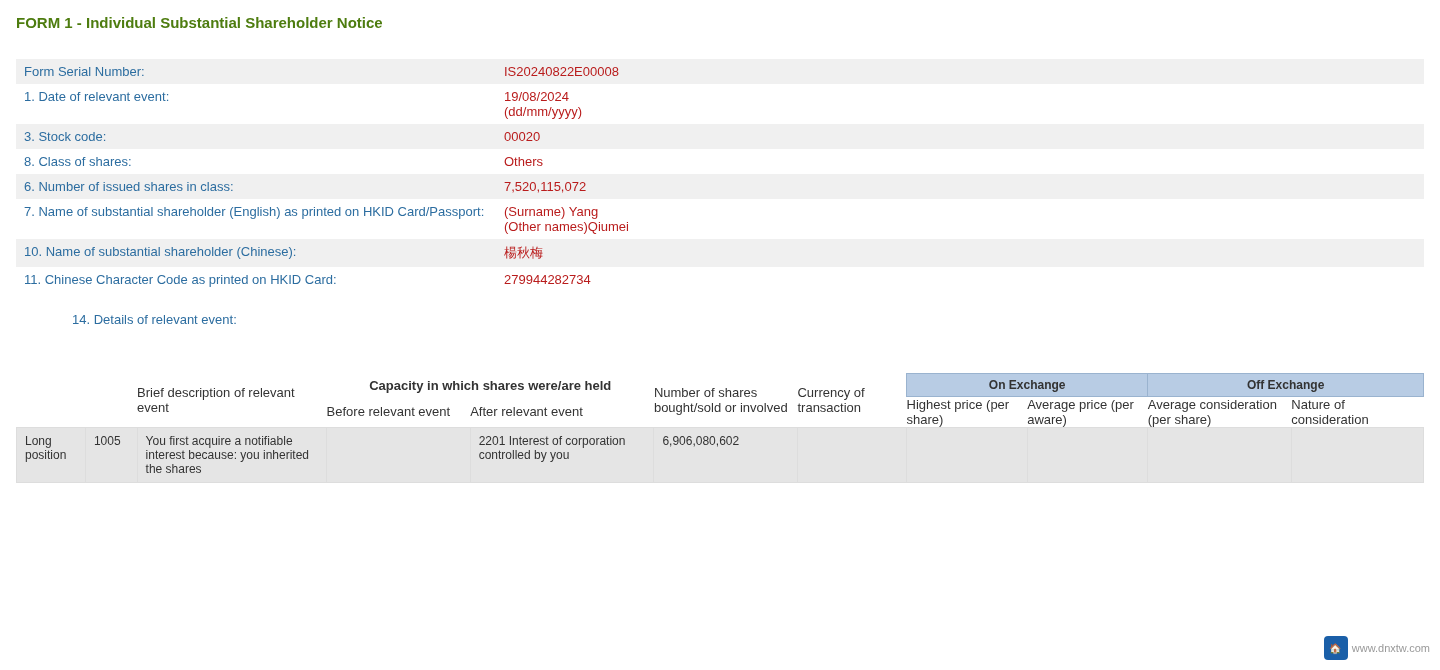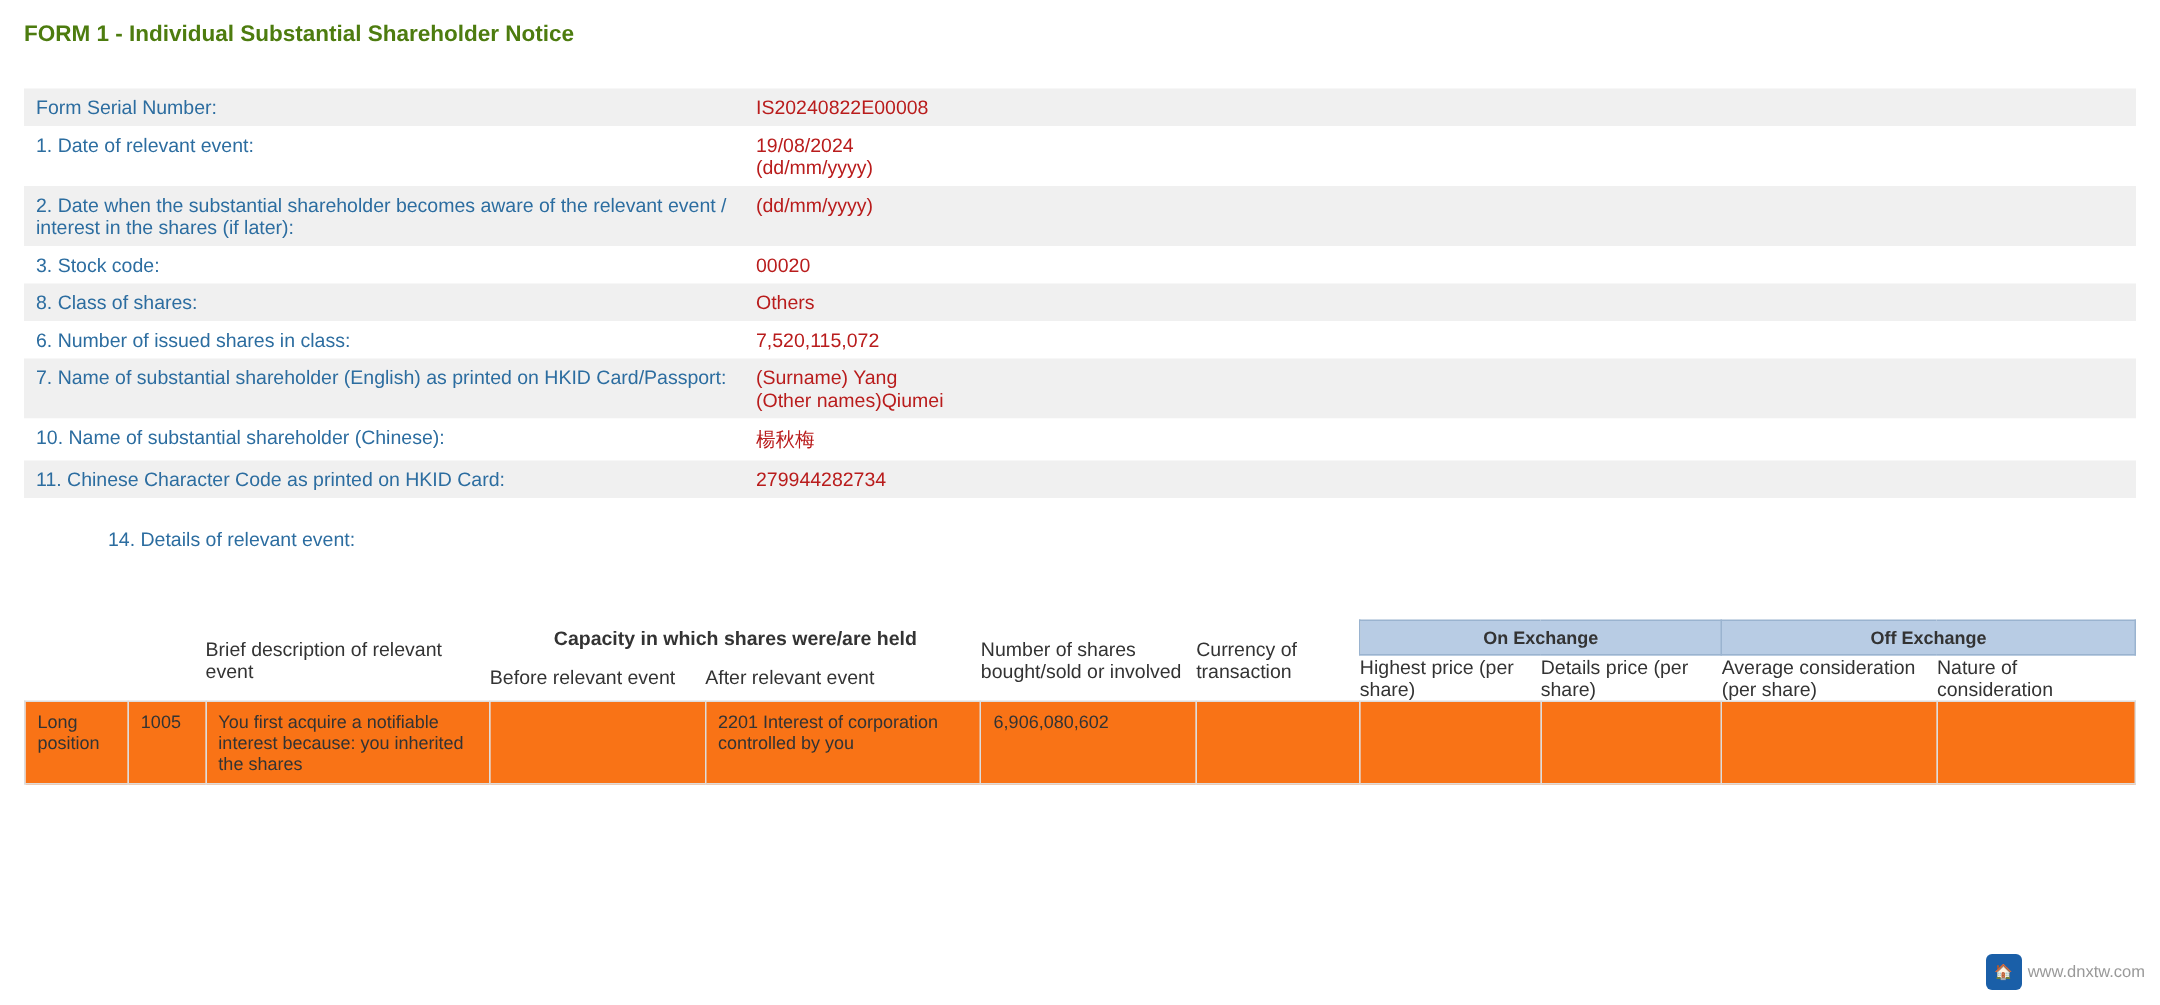--- a/index.html
+++ b/index.html
@@ -49,21 +49,21 @@
       color: #2c6da0;
       padding: 8px 8px 6px 8px;
       margin-left: 48px;
     }
     .details-table {
       width: 100%;
       border-collapse: collapse;
       margin-top: 40px;
     }
     .details-data-row td {
-      background-color: #f97316;
+      background-color: #e5e5e5;
       font-size: 12px;
       padding: 6px 8px;
       vertical-align: top;
       border: 1px solid #ddd;
       color: #333;
     }
     .span-header {
       background-color: #b8cce4;
       text-align: center;
       font-weight: bold;
@@ -105,24 +105,20 @@
     <tr>
           <td class="label-cell" style="white-space: pre-line;">Form Serial Number:</td>
           <td class="value-cell" style="white-space: pre-line;">IS20240822E00008</td>
         </tr>
         <tr>
           <td class="label-cell" style="white-space: pre-line;">1. Date of relevant event:</td>
           <td class="value-cell" style="white-space: pre-line;">19/08/2024
 (dd/mm/yyyy)</td>
         </tr>
         <tr>
-          <td class="label-cell" style="white-space: pre-line;">2. Date when the substantial shareholder becomes aware of the relevant event / interest in the shares (if later):</td>
-          <td class="value-cell" style="white-space: pre-line;">(dd/mm/yyyy)</td>
-        </tr>
-        <tr>
           <td class="label-cell" style="white-space: pre-line;">3. Stock code:</td>
           <td class="value-cell" style="white-space: pre-line;">00020</td>
         </tr>
         <tr>
           <td class="label-cell" style="white-space: pre-line;">8. Class of shares:</td>
           <td class="value-cell" style="white-space: pre-line;">Others</td>
         </tr>
         <tr>
           <td class="label-cell" style="white-space: pre-line;">6. Number of issued shares in class:</td>
           <td class="value-cell" style="white-space: pre-line;">7,520,115,072</td>
@@ -156,21 +152,21 @@
         </td>
         <td class="details-header-row" rowspan="2" style="width:125px;">Number of shares bought/sold or involved</td>
         <td class="details-header-row" rowspan="2" style="width:95px;">Currency of transaction</td>
         <td class="details-header-row span-header" colspan="2" style="text-align:center;">On Exchange</td>
         <td class="details-header-row span-header" colspan="2" style="text-align:center;">Off Exchange</td>
       </tr>
       <tr>
         <td class="details-header-row" style="width:125px;">Before relevant event</td>
         <td class="details-header-row" style="width:160px;">After relevant event</td>
         <td class="details-header-row" style="width:105px;">Highest price (per share)</td>
-        <td class="details-header-row" style="width:105px;">Details price (per share)</td>
+        <td class="details-header-row" style="width:105px;">Average price (per aware)</td>
         <td class="details-header-row" style="width:125px;">Average consideration (per share)</td>
         <td class="details-header-row" style="width:115px;">Nature of consideration</td>
       </tr>
     </thead>
     <tbody id="details-tbody">
     <tr class="details-data-row">
           <td>Long position</td>
           <td>1005</td>
           <td>You first acquire a notifiable interest because: you inherited the shares</td>
           <td></td>

